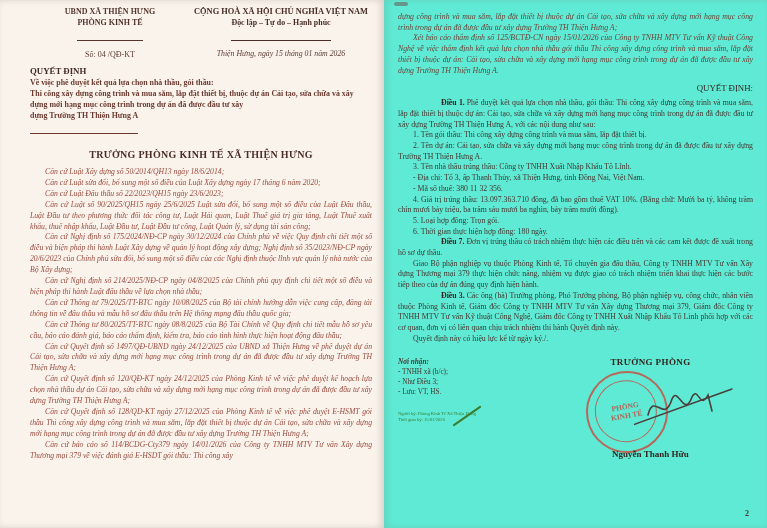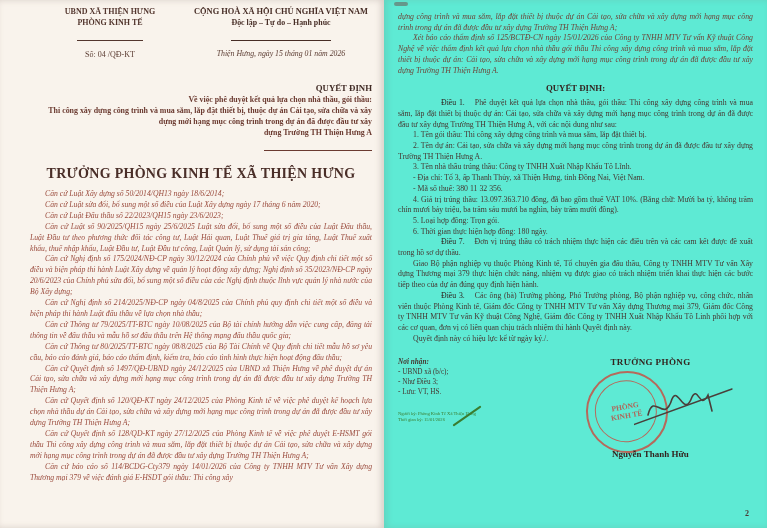--- a/index.html
+++ b/index.html
@@ -16,36 +16,36 @@
   
   .hdr{display:flex;}
   .issuer{width:160px;text-align:center;color:#53362e;}
   .national{flex:1;text-align:center;color:#472d26;}
   .org{font-weight:bold;font-size:8px;line-height:11px;}
   .u{border-bottom:1px solid currentColor;padding-bottom:12px;display:inline-block;}
   .docnum{margin-top:9px;font-size:8px;color:#5a3a30;}
   .motto{font-weight:bold;font-size:8.4px;line-height:11px;}
   .dateline{margin-top:8px;font-size:7.8px;font-style:italic;color:#5a3a30;}
   
-  .titleblk{text-align:right;margin-top:23px;color:#402a24;}
+  .titleblk{text-align:left;margin-top:6px;color:#402a24;}
   .title{font-weight:bold;font-size:8.8px;line-height:12px;}
   .sub{font-weight:bold;font-size:7.9px;line-height:11px;color:#6b3a30;}
-  .authority{text-align:center;font-weight:bold;font-size:14px;color:#4a2e28;
+  .authority{text-align:center;font-weight:bold;font-size:10px;color:#4a2e28;
              margin-top:15px;margin-bottom:7px;letter-spacing:.3px;}
   
   .recitals p{margin:0;font-size:7.7px;line-height:10.9px;text-indent:15px;
               text-align:justify;font-style:italic;color:#9a4a3c;}
   
   .p2 p{margin:0;font-size:7.8px;line-height:10.7px;text-align:justify;color:#463630;}
   .p2 .ital{font-style:italic;color:#6e4337;}
   .p2 .noind{text-indent:0;}
   .p2 .ind{text-indent:15px;}
-  .qd2{text-align:center;font-weight:bold;font-size:8.8px;color:#332420;
+  .qd2{text-align:right;font-weight:normal;font-size:8.8px;color:#332420;
        margin:7px 0 5px 0;}
-  .lead{font-weight:normal;color:#2f221e;margin-right:10px;padding-left:28px;}
+  .lead{font-weight:bold;color:#2f221e;margin-right:2px;padding-left:28px;}
   
   .footer{display:flex;margin-top:13px;position:relative;}
   .recv{width:150px;}
   .recv-label{font-weight:bold;font-style:italic;font-size:7.6px;color:#3d2d27;margin:0 0 4px 0;}
   .recv p{font-size:7.2px;line-height:10px;text-align:left;margin:0;}
   .greenmark{position:absolute;left:52px;top:58px;width:34px;height:2px;
              background:#3a7d2f;transform:rotate(-35deg);border-radius:2px;}
   .sigmeta{margin-top:14px;width:120px;}
   .sigmeta div{font-size:4.6px;line-height:5.4px;color:#3a7d2f;}
   .sigblock{flex:1;text-align:center;position:relative;height:120px;}
@@ -133,21 +133,21 @@
 
     <p class="ind"><span class="lead">Điều 7.</span><span>Đơn vị trúng thầu có trách nhiệm thực hiện các điều trên và các cam kết được đề xuất trong hồ sơ dự thầu.</span></p>
     <p class="ind">Giao Bộ phận nghiệp vụ thuộc Phòng Kinh tế, Tổ chuyên gia đấu thầu, Công ty TNHH MTV Tư vấn Xây dựng Thương mại 379 thực hiện chức năng, nhiệm vụ được giao có trách nhiệm triển khai thực hiện các bước tiếp theo của dự án đúng quy định hiện hành.</p>
 
     <p class="ind"><span class="lead">Điều 3.</span><span>Các ông (bà) Trưởng phòng, Phó Trưởng phòng, Bộ phận nghiệp vụ, công chức, nhân viên thuộc Phòng Kinh tế, Giám đốc Công ty TNHH MTV Tư vấn Xây dựng Thương mại 379, Giám đốc Công ty TNHH MTV Tư vấn Kỹ thuật Công Nghệ, Giám đốc Công ty TNHH Xuất Nhập Khẩu Tô Linh phối hợp với các cơ quan, đơn vị có liên quan chịu trách nhiệm thi hành Quyết định này.</span></p>
     <p class="ind">Quyết định này có hiệu lực kể từ ngày ký./.</p>
 
     <div class="footer">
       <div class="recv">
         <p class="recv-label">Nơi nhận:</p>
-        <p>- UBND xã (b/c);</p>
+        <p>- TNHH xã (b/c);</p>
         <p>- Như Điều 3;</p>
         <p>- Lưu: VT, HS.</p>
         <div class="greenmark"></div>
         <div class="sigmeta">
           <div>Người ký: Phòng Kinh Tế Xã Thiện Hưng</div>
           <div>Thời gian ký: 15/01/2026</div>
         </div>
       </div>
       <div class="sigblock">
         <div class="sig-title">TRƯỞNG PHÒNG</div>

